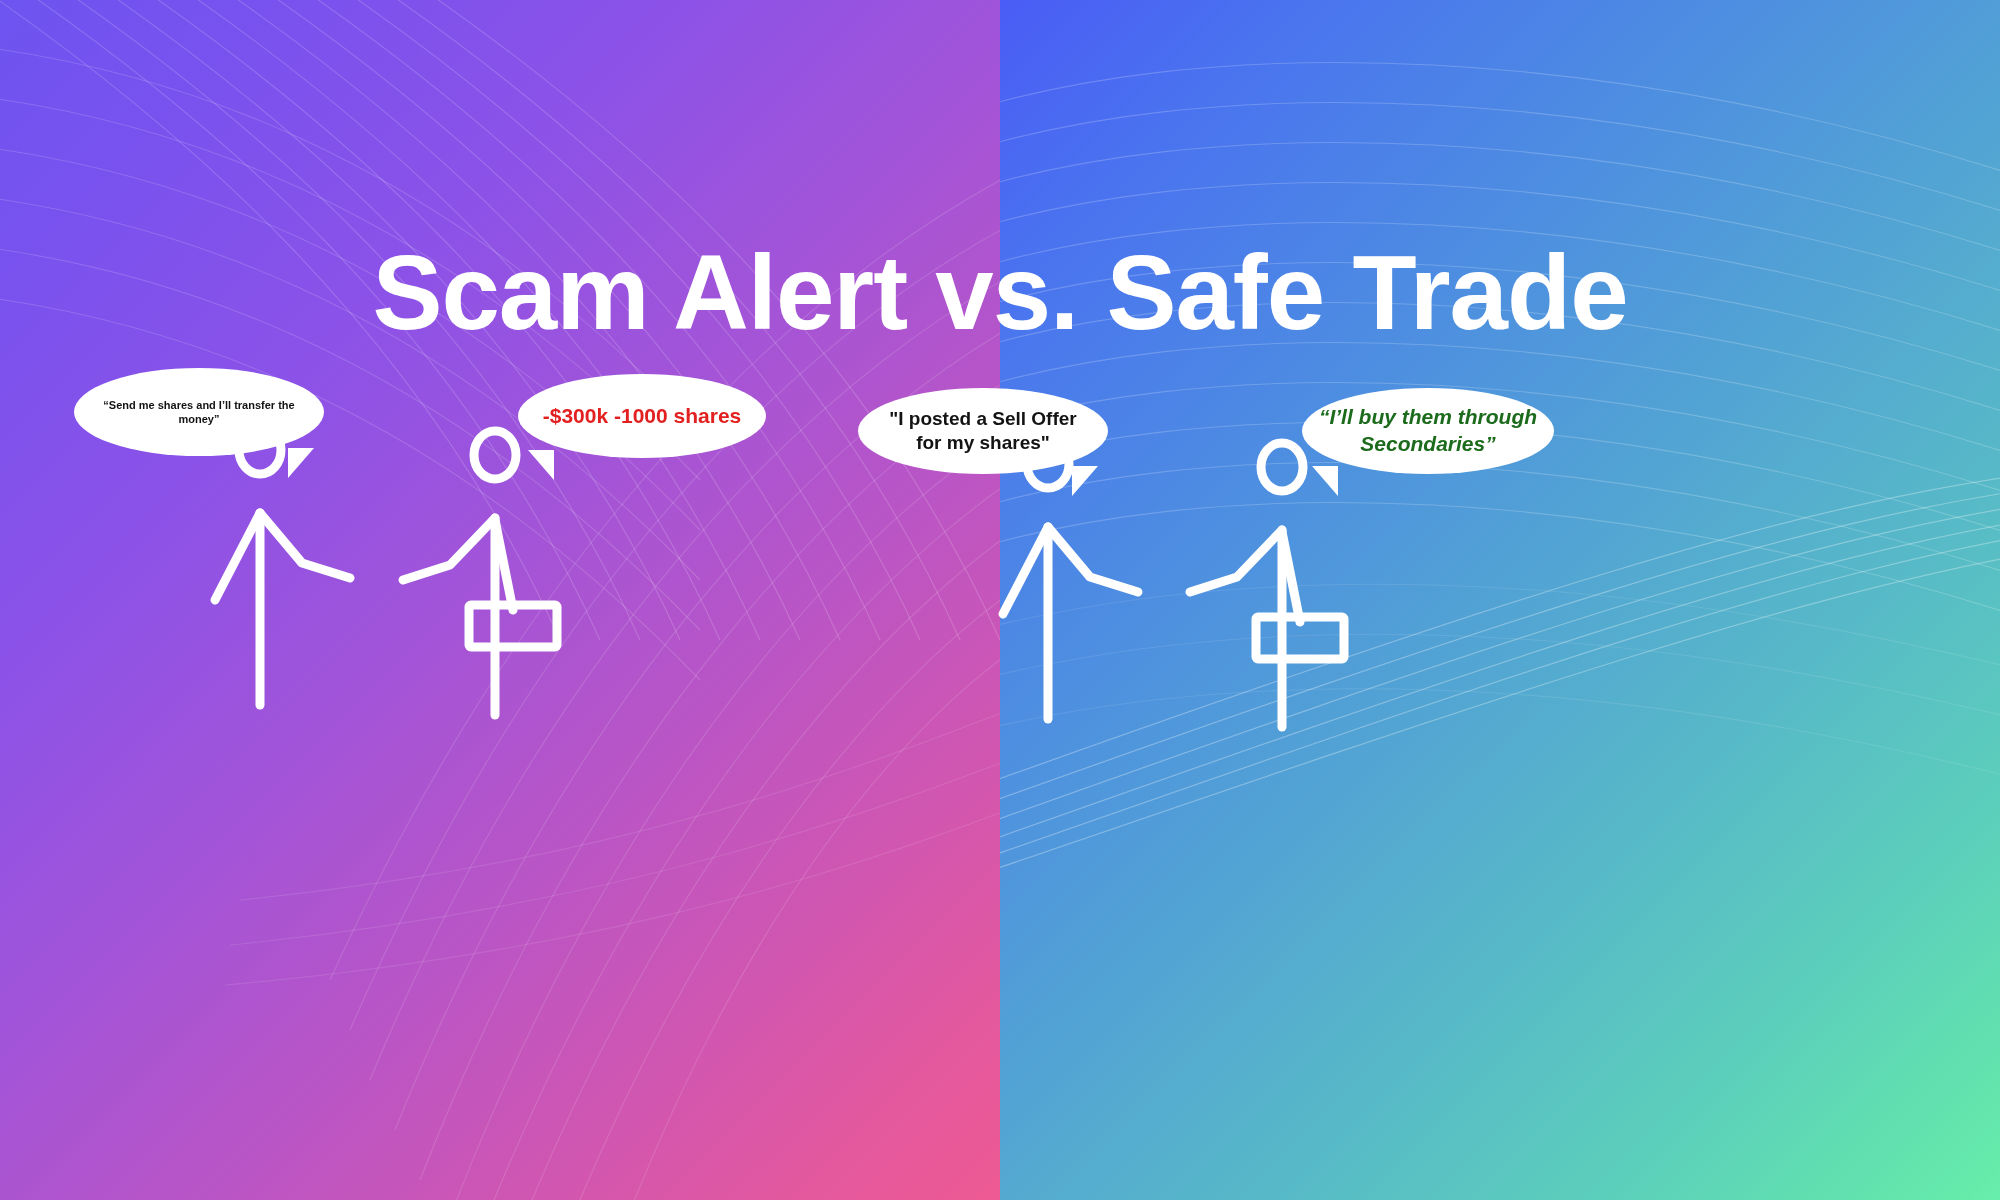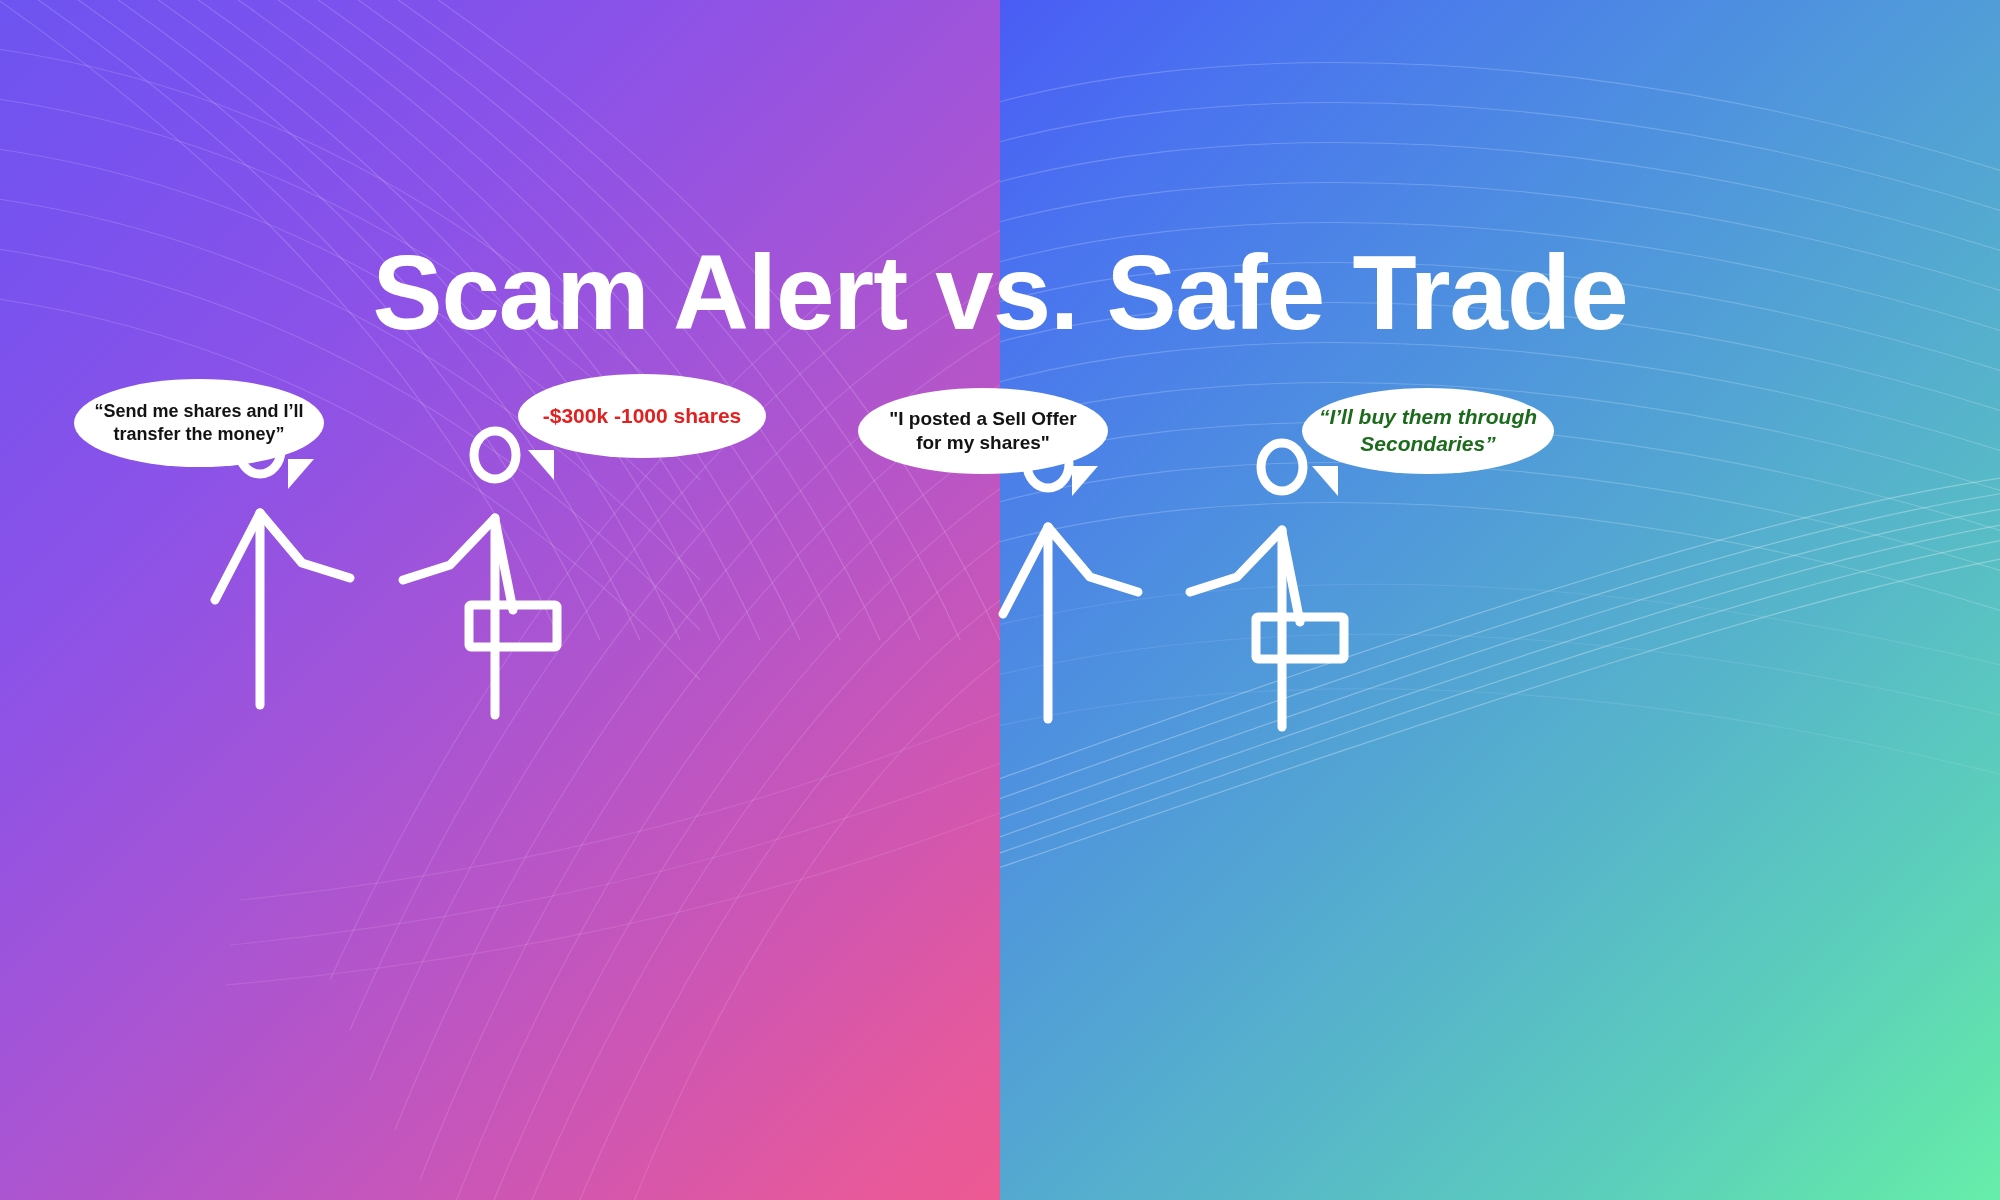--- a/index.html
+++ b/index.html
@@ -107,22 +107,22 @@
     border-bottom: 30px solid transparent;
   }
   .tail-dl {
     left: 10px;
     bottom: -22px;
     border-right: 26px solid #ffffff;
     border-bottom: 30px solid transparent;
   }
 
   .bubble-scam1 {
-    left: 74px;  top: 379px;  width: 250px; height: 88px;
-    font-size: 18px; color: #131313;
+    left: 74px;  top: 368px;  width: 250px; height: 88px;
+    font-size: 11px; color: #131313;
   }
   .bubble-scam2 {
     left: 518px; top: 374px;  width: 248px; height: 84px;
     font-size: 21px; color: #e22020;
   }
   .bubble-safe1 {
     left: 858px; top: 388px;  width: 250px; height: 86px;
     font-size: 19px; color: #131313;
   }
   .bubble-safe2 {

